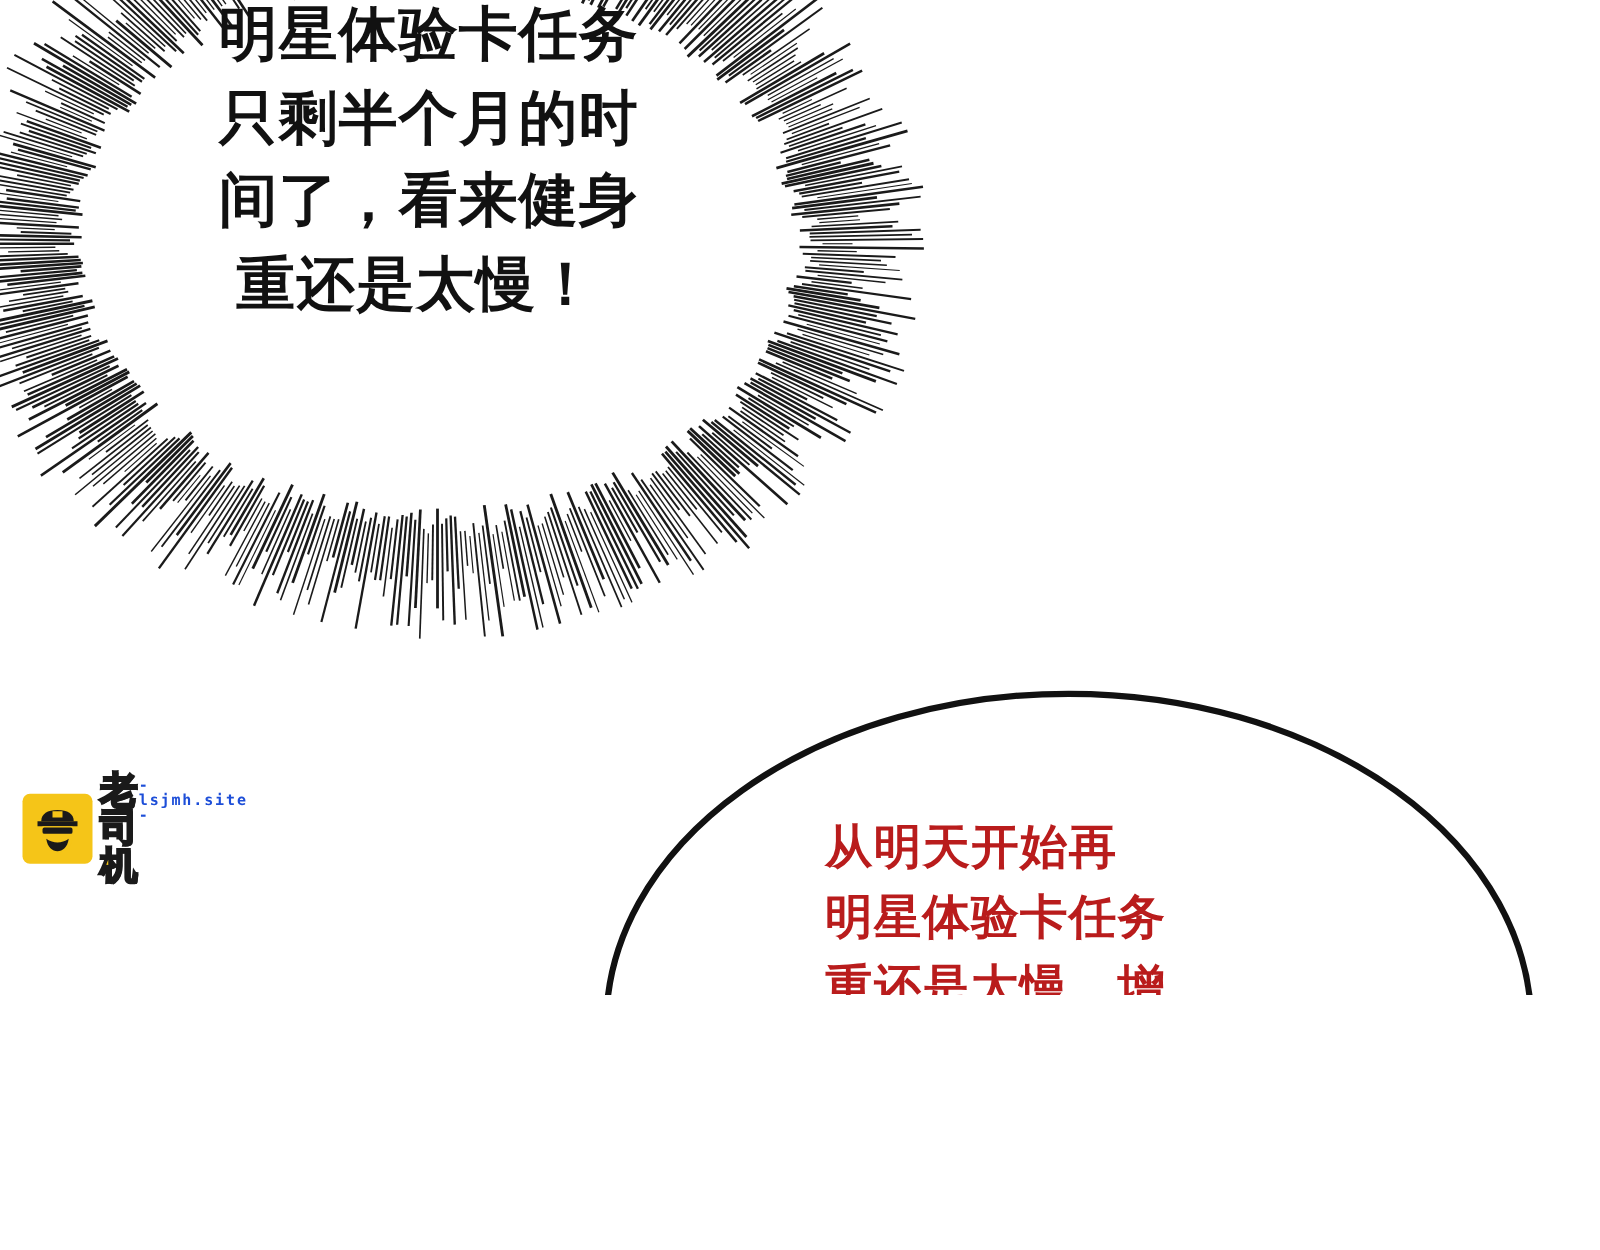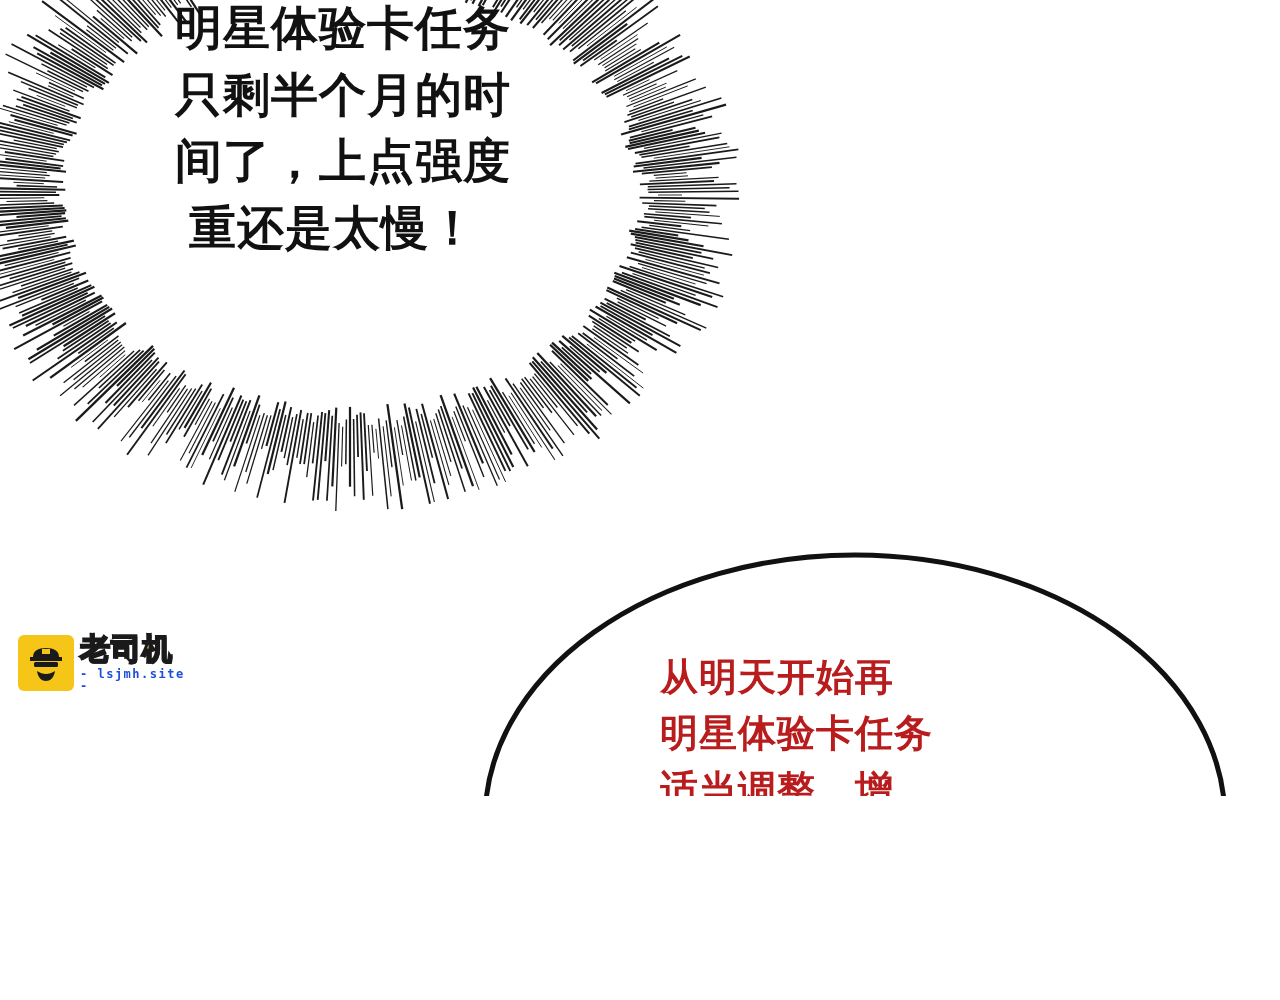--- a/index.html
+++ b/index.html
@@ -117,21 +117,20 @@
   .wm-face {
     position: absolute;
     left: 50%;
     top: 52%;
     transform: translate(-50%, -50%);
     width: 42px;
     height: 40px;
   }
   .wm-right {
     display: flex;
-    flex-direction: column;
     justify-content: center;
     line-height: 1;
   }
   .wm-title {
     font-family: "DejaVu Sans", "Liberation Sans", sans-serif;
     font-weight: 700;
     font-size: 30px;
     color: #f5c518;
     -webkit-text-stroke: 2px #1a1a1a;
     letter-spacing: 1px;
@@ -679,34 +678,34 @@
           <line x1="679.9" y1="244.4" x2="754.0" y2="241.0" stroke-width="1.86"></line>
           <line x1="687.8" y1="246.8" x2="776.5" y2="243.8" stroke-width="1.44"></line>
           <line x1="687.6" y1="249.5" x2="769.6" y2="247.7" stroke-width="1.46"></line>
           <line x1="688.4" y1="252.3" x2="778.5" y2="251.2" stroke-width="1.41"></line>
         </g>
     </svg>
 
     <div class="burst-text">
       <span class="ln">明星体验卡任务</span>
       <span class="ln">只剩半个月的时</span>
-      <span class="ln">间了，上点强度</span>
+      <span class="ln">间了，看来健身</span>
       <span class="ln indent">重还是太慢！</span>
     </div>
   </div>
 
   <div class="oval-wrap">
     <svg class="oval-svg" viewBox="0 0 820 520" xmlns="http://www.w3.org/2000/svg">
       <ellipse cx="385" cy="290" rx="370" ry="265" fill="#ffffff" stroke="#111111" stroke-width="5"></ellipse>
     </svg>
 
     <div class="oval-text">
       <span class="ln">从明天开始再</span>
       <span class="ln">明星体验卡任务</span>
-      <span class="ln">适当调整，增</span>
+      <span class="ln">重还是太慢，增</span>
     </div>
   </div>
 
   <div class="watermark">
     <div class="wm-badge">
       <svg class="wm-face" viewBox="0 0 42 40" xmlns="http://www.w3.org/2000/svg">
 
         <path d="M5 13 h32 v4 H5 z" fill="#1a1a1a"></path>
         <path d="M8 13 c0-6 5-9 13-9 s13 3 13 9 z" fill="#1a1a1a"></path>
         <rect x="17" y="5" width="8" height="5" fill="#f5c518"></rect>

